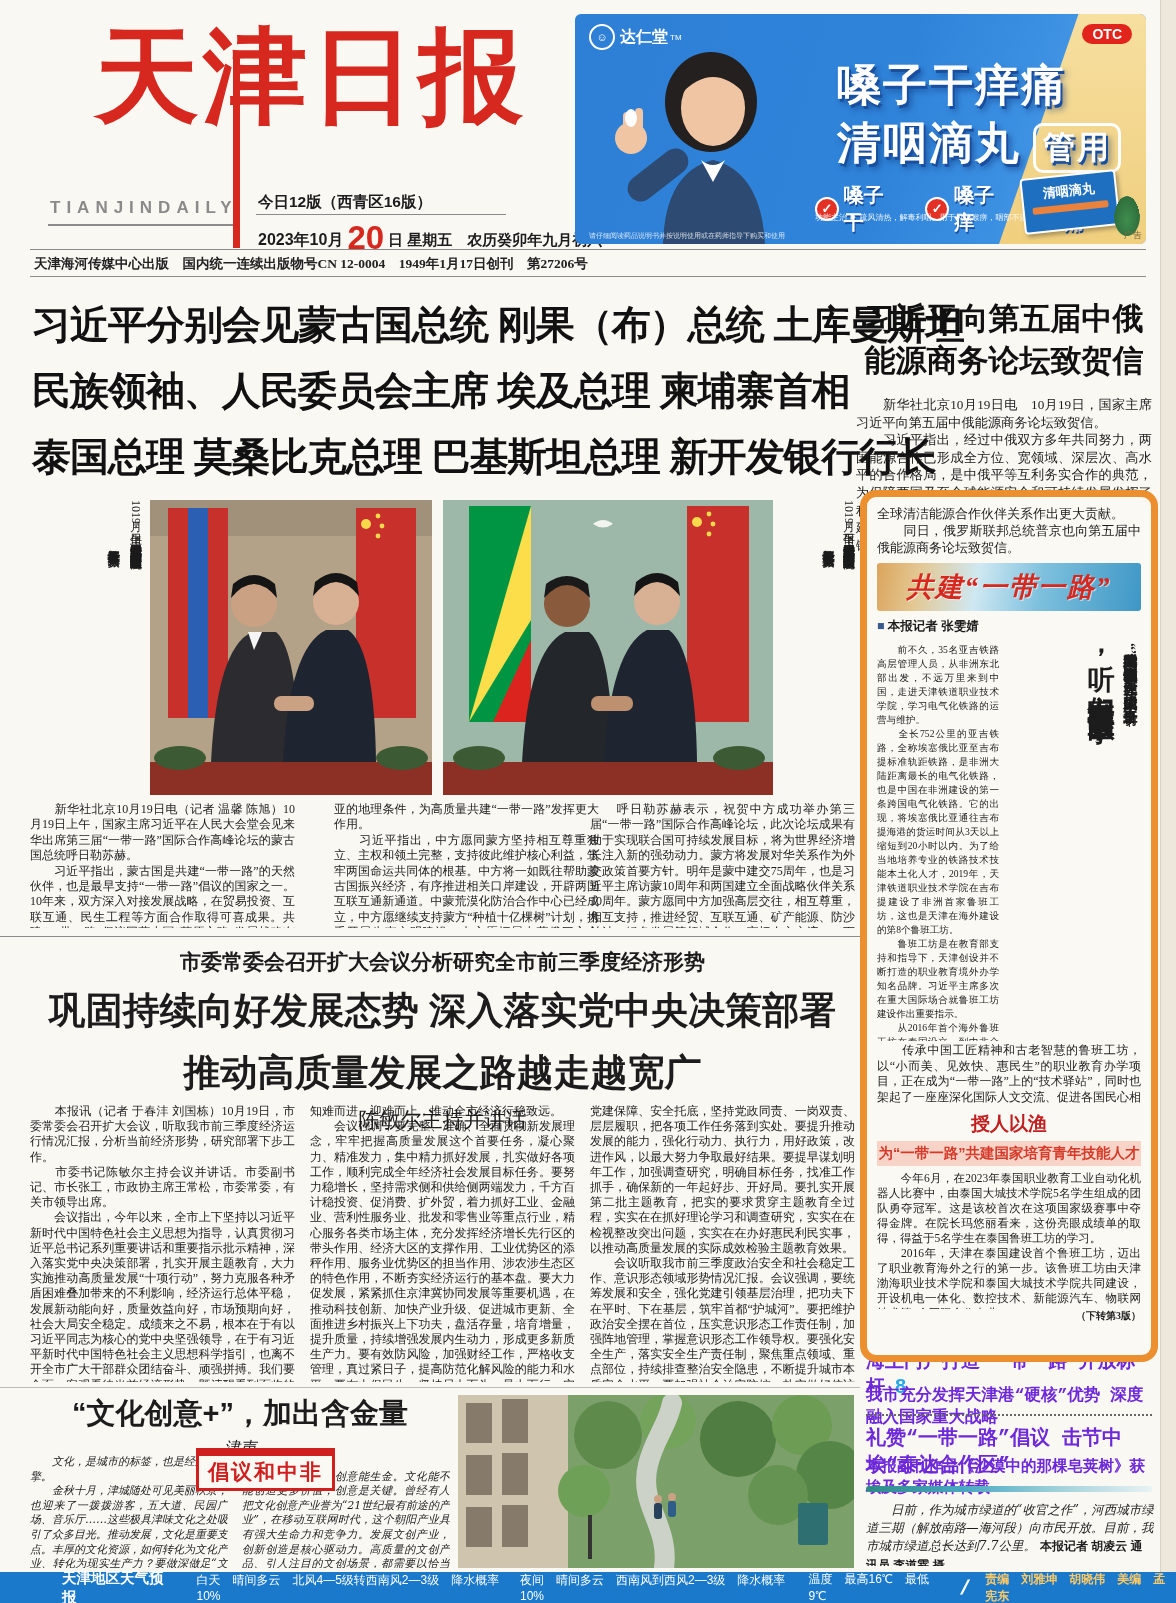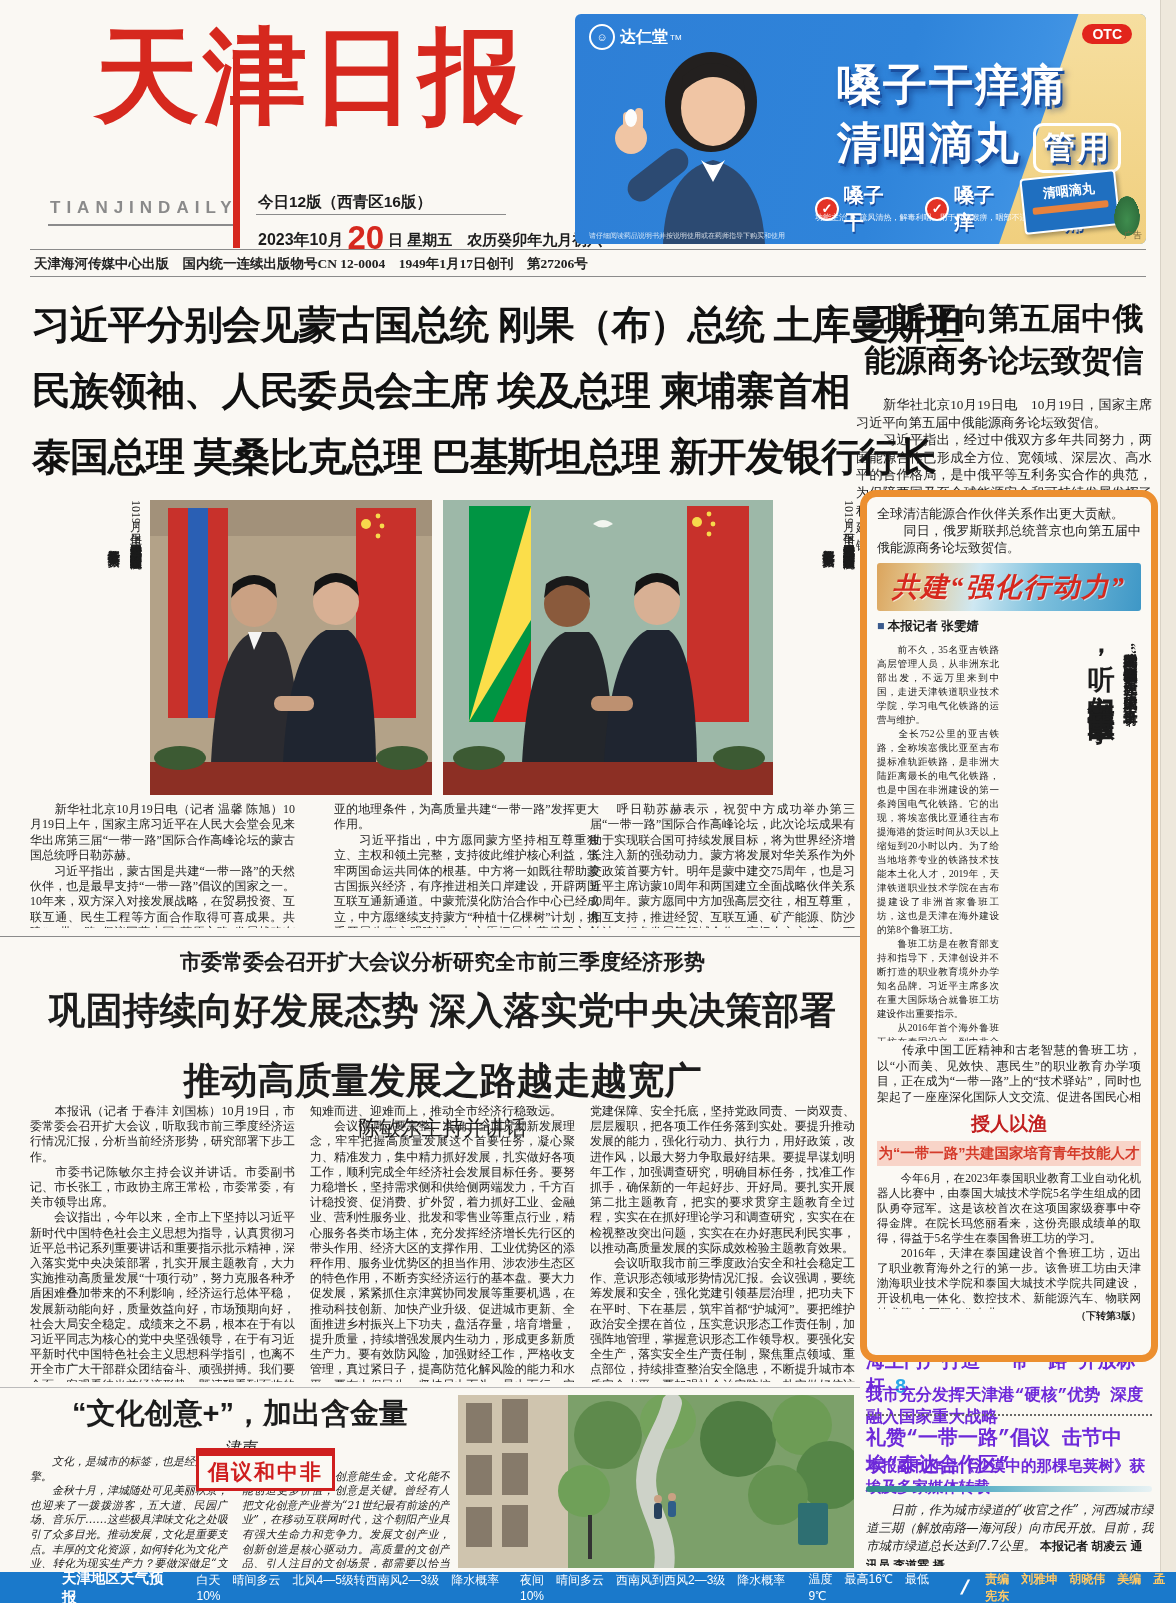--- a/index.html
+++ b/index.html
@@ -220,21 +220,21 @@
 　　习近平指出，蒙古国是共建“一带一路”的天然伙伴，也是最早支持“一带一路”倡议的国家之一。10年来，双方深入对接发展战略，在贸易投资、互联互通、民生工程等方面合作取得可喜成果。共建“一带一路”倡议同蒙古国“草原之路”发展战略有着广阔合作空间。希望蒙方依托自身联通欧</div>
 <div class="abs clip pre just body-col" style="left:310px;top:802px;width:265px;height:126px;margin-left:24px;">亚的地理条件，为高质量共建“一带一路”发挥更大作用。
 　　习近平指出，中方愿同蒙方坚持相互尊重独立、主权和领土完整，支持彼此维护核心利益，筑牢两国命运共同体的根基。中方将一如既往帮助蒙古国振兴经济，有序推进相关口岸建设，开辟两国互联互通新通道。中蒙荒漠化防治合作中心已经成立，中方愿继续支持蒙方“种植十亿棵树”计划，携手开展生态文明建设。中方愿拓展中蒙俄三方合作，稳步推进三国经济走廊建设。</div>
 <div class="abs clip pre just body-col" style="left:590px;top:802px;width:265px;height:126px;">　　呼日勒苏赫表示，祝贺中方成功举办第三届“一带一路”国际合作高峰论坛，此次论坛成果有助于实现联合国可持续发展目标，将为世界经济增长注入新的强劲动力。蒙方将发展对华关系作为外交政策首要方针。明年是蒙中建交75周年，也是习近平主席访蒙10周年和两国建立全面战略伙伴关系10周年。蒙方愿同中方加强高层交往，相互尊重，相互支持，推进经贸、互联互通、矿产能源、防沙治沙、绿色发展等领域合作，密切人文交流。（下转第2版）</div>
 
 <div class="abs rule" style="left:0px;top:936px;width:860px;height:1px;"></div>
 
 <div class="abs" style="left:30px;top:948px;width:825px;">
   <div class="eco-kicker">市委常委会召开扩大会议分析研究全市前三季度经济形势</div>
   <div class="eco-head" style="margin-top:10px;">巩固持续向好发展态势  深入落实党中央决策部署</div>
-  <div class="eco-head" style="margin-top:20px;">推动高质量发展之路越走越宽广</div>
+  <div class="eco-head" style="margin-top:12px;">推动高质量发展之路越走越宽广</div>
   <div class="eco-byline" style="margin-top:8px;">陈敏尔主持并讲话</div>
 </div>
 <div class="abs clip pre just" style="left:30px;top:1104px;width:265px;height:278px;font-size:12px;line-height:15.2px;">　　本报讯（记者 于春沣 刘国栋）10月19日，市委常委会召开扩大会议，听取我市前三季度经济运行情况汇报，分析当前经济形势，研究部署下步工作。
 　　市委书记陈敏尔主持会议并讲话。市委副书记、市长张工，市政协主席王常松，市委常委，有关市领导出席。
 　　会议指出，今年以来，全市上下坚持以习近平新时代中国特色社会主义思想为指导，认真贯彻习近平总书记系列重要讲话和重要指示批示精神，深入落实党中央决策部署，扎实开展主题教育，大力实施推动高质量发展“十项行动”，努力克服各种矛盾困难叠加带来的不利影响，经济运行总体平稳，发展新动能向好，质量效益向好，市场预期向好，社会大局安全稳定。成绩来之不易，根本在于有以习近平同志为核心的党中央坚强领导，在于有习近平新时代中国特色社会主义思想科学指引，也离不开全市广大干部群众团结奋斗、顽强拼搏。我们要全面、客观看待当前经济形势，既清醒看到面临的困难挑战，又充分认识到在党中央、国务院关心支持下各项工作举措正在落实见效，坚定持续向好的信心，保持稳中求进的耐心，下定攻坚克难的决心，坚持稳扎稳打，注重效果导向，紧盯既定目标任务不放松，</div>
 <div class="abs clip pre just" style="left:310px;top:1104px;width:265px;height:278px;font-size:12px;line-height:15.2px;">知难而进、迎难而上，推动全市经济行稳致远。
 　　会议强调，要完整、准确、全面贯彻新发展理念，牢牢把握高质量发展这个首要任务，凝心聚力、精准发力，集中精力抓好发展，扎实做好各项工作，顺利完成全年经济社会发展目标任务。要努力稳增长，坚持需求侧和供给侧两端发力，千方百计稳投资、促消费、扩外贸，着力抓好工业、金融业、营利性服务业、批发和零售业等重点行业，精心服务各类市场主体，充分发挥经济增长先行区的带头作用、经济大区的支撑作用、工业优势区的添秤作用、服务业优势区的担当作用、涉农涉生态区的特色作用，不断夯实经济运行的基本盘。要大力促发展，紧紧抓住京津冀协同发展等重要机遇，在推动科技创新、加快产业升级、促进城市更新、全面推进乡村振兴上下功夫，盘活存量，培育增量，提升质量，持续增强发展内生动力，形成更多新质生产力。要有效防风险，加强财经工作，严格收支管理，真过紧日子，提高防范化解风险的能力和水平。要有力保民生，坚持尽力而为、量力而行，实施好20项民心工程，强化就业优先，关注困难群体，做好冬季供暖、保供稳价等工作，不断增强人民群众获得感。
 　　会议强调，要加强党对经济工作的领导，坚持政治引领、</div>
 <div class="abs clip pre just" style="left:590px;top:1104px;width:265px;height:278px;font-size:12px;line-height:15.2px;">党建保障、安全托底，坚持党政同责、一岗双责、层层履职，把各项工作任务落到实处。要提升推动发展的能力，强化行动力、执行力，用好政策，改进作风，以最大努力争取最好结果。要提早谋划明年工作，加强调查研究，明确目标任务，找准工作抓手，确保新的一年起好步、开好局。要扎实开展第二批主题教育，把实的要求贯穿主题教育全过程，实实在在抓好理论学习和调查研究，实实在在检视整改突出问题，实实在在办好惠民利民实事，以推动高质量发展的实际成效检验主题教育效果。
 　　会议听取我市前三季度政治安全和社会稳定工作、意识形态领域形势情况汇报。会议强调，要统筹发展和安全，强化党建引领基层治理，把功夫下在平时、下在基层，筑牢首都“护城河”。要把维护政治安全摆在首位，压实意识形态工作责任制，加强阵地管理，掌握意识形态工作领导权。要强化安全生产，落实安全生产责任制，聚焦重点领域、重点部位，持续排查整治安全隐患，不断提升城市本质安全水平。要加强社会治安防控，扎实做好信访工作，努力将矛盾风险解决在基层、化解在萌芽状态，维护全市社会大局稳定。
@@ -281,21 +281,21 @@
 
 <div class="abs" style="left:866px;top:1348px;width:286px;z-index:1;">
   <span class="br-blue" style="font-size:19px;">海上门户打造“一带一路”开放标杆</span>
   <span class="sans" style="color:#2aa7e8;font-weight:bold;font-size:20px;margin-left:6px;">8</span>
 </div>
 
 <div class="abs obox clip" style="left:860px;top:490px;width:298px;height:872px;z-index:3;padding:8px 10px;">
   <div class="pre just" style="font-size:13px;line-height:17px;">全球清洁能源合作伙伴关系作出更大贡献。
 　　同日，俄罗斯联邦总统普京也向第五届中俄能源商务论坛致贺信。</div>
   <div class="banner" style="height:48px;margin-top:7px;">
-    <span class="banner-t">共建“强化行动力”</span>
+    <span class="banner-t">共建“一带一路”</span>
   </div>
   <div style="margin-top:7px;font-size:12.5px;">
     <span style="color:#3a5a8c;">■</span>
     <span class="sans" style="font-weight:bold;">本报记者 张雯婧</span>
   </div>
   <div style="display:flex;margin-top:8px;height:398px;">
     <div class="pre just clip" style="width:122px;font-size:9.6px;line-height:14px;">　　前不久，35名亚吉铁路高层管理人员，从非洲东北部出发，不远万里来到中国，走进天津铁道职业技术学院，学习电气化铁路的运营与维护。
 　　全长752公里的亚吉铁路，全称埃塞俄比亚至吉布提标准轨距铁路，是非洲大陆距离最长的电气化铁路，也是中国在非洲建设的第一条跨国电气化铁路。它的出现，将埃塞俄比亚通往吉布提海港的货运时间从3天以上缩短到20小时以内。为了给当地培养专业的铁路技术技能本土化人才，2019年，天津铁道职业技术学院在吉布提建设了非洲首家鲁班工坊，这也是天津在海外建设的第8个鲁班工坊。
 　　鲁班工坊是在教育部支持和指导下，天津创设并不断打造的职业教育境外办学知名品牌。习近平主席多次在重大国际场合就鲁班工坊建设作出重要指示。
 　　从2016年首个海外鲁班工坊在泰国设立，到中非合作论坛框架下在非洲多国设立鲁班工坊；从中亚首家鲁班工坊在塔吉克斯坦运营，到在哈萨克斯坦、乌兹别克斯坦加快建设鲁班工坊，截至目前，围绕共建“一带一路”倡议和中非、中亚五国、上合组织、东盟、阿盟、金砖五国等多双边合作机制，天津已在亚、非、欧三大洲21个国家建成22个鲁班工坊。</div>

